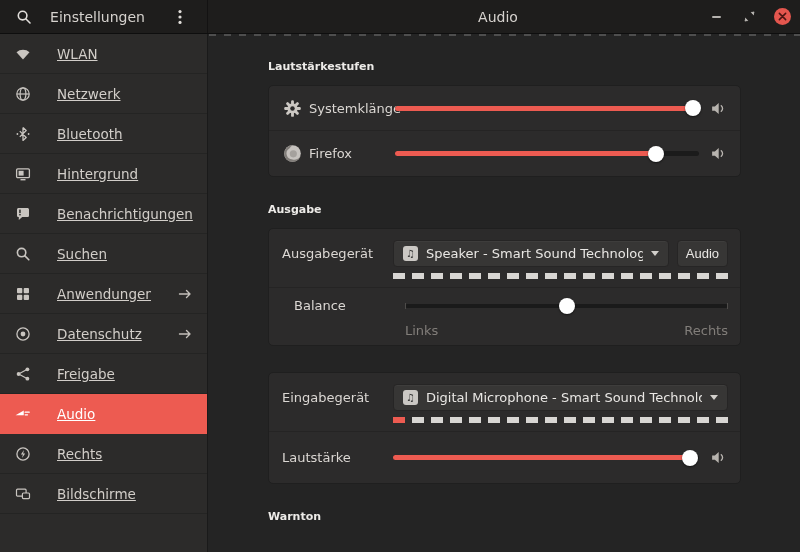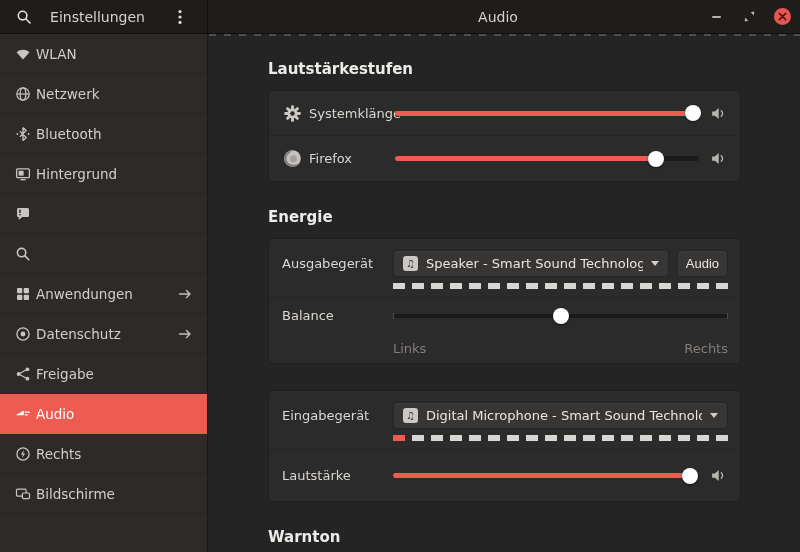--- a/index.html
+++ b/index.html
@@ -41,38 +41,39 @@
   .min-bar{width:9px;height:2px;background:#b5b2ae;border-radius:1px;}
   .close-circle{width:17px;height:17px;border-radius:50%;background:var(--close);
     display:flex;align-items:center;justify-content:center;}
 
   
   .sidebar{
     position:absolute;top:34px;left:0;width:208px;bottom:0;
     background:#2c2b2a;border-right:1px solid #1a1a1a;overflow:hidden;
   }
   .side-item{
-    height:40px;display:flex;align-items:center;gap:5px;
+    height:40px;display:flex;align-items:center;gap:26px;
     padding:0 14px 0 14px;border-bottom:1px solid rgba(0,0,0,.16);
     color:#d2cec9;
+    text-decoration:underline;
   }
   .side-item .sicon{flex:none;width:17px;height:17px;display:flex;align-items:center;justify-content:center;}
   .side-item .slabel{flex:1;font-size:13.5px;white-space:nowrap;overflow:hidden;}
   .side-item .sarrow{flex:none;width:16px;height:16px;display:flex;}
   .side-item.selected{background:var(--accent);color:#ffffff;border-bottom-color:transparent;}
 
   
   .content{position:absolute;top:34px;left:209px;right:0;bottom:0;background:#242424;overflow:hidden;}
   .dashed-top{
     position:absolute;top:0;left:0;right:0;height:2px;
     background:repeating-linear-gradient(90deg,#4e4e4e 0 7px,transparent 7px 15px);
   }
   .panel{width:473px;margin:0 auto;padding-top:26px;}
   .section{margin-bottom:26px;}
-  .section-title{font-size:15px;font-weight:bold;color:#edebe8;margin:0 0 12px 0;}
+  .section-title{font-size:11px;font-weight:bold;color:#edebe8;margin:0 0 12px 0;}
   .card{background:#2c2b2b;border:1px solid #1f1f1f;border-radius:5px;overflow:hidden;}
   .crow{display:flex;align-items:center;padding:0 13px;border-bottom:1px solid #252424;}
   .crow:last-child{border-bottom:none;}
 
   
   .vol-row{height:45px;}
   .vol-icon{flex:none;width:20px;height:20px;margin-right:7px;display:flex;align-items:center;justify-content:center;}
   .vol-label{flex:none;width:86px;font-size:13px;color:#dbd7d3;}
   .slider{flex:1;height:16px;position:relative;display:flex;align-items:center;}
   .trough{position:relative;width:100%;height:5px;border-radius:3px;background:#1b1b1b;}
@@ -117,21 +118,21 @@
   
   .balance-row{padding:9px 12px 7px 13px;align-items:flex-start;}
   .balance-right{flex:1;min-width:0;}
   .balance-slider{height:18px;display:flex;align-items:center;position:relative;}
   .balance-trough{position:relative;width:100%;height:4px;border-radius:2px;background:#1a1a1a;}
   .balance-trough:before,.balance-trough:after{
     content:"";position:absolute;top:-1px;width:1px;height:6px;background:#4e4c4a;
   }
   .balance-trough:before{left:0;}
   .balance-trough:after{right:0;}
-  .balance-labels{display:flex;justify-content:space-between;font-size:13px;color:#827e7a;margin-top:16px;}
+  .balance-labels{display:flex;justify-content:space-between;font-size:13px;color:#827e7a;margin-top:8px;}
 
   
   .invol-row{height:51px;}
   .invol-row .col-label{line-height:normal;}
 
   svg{display:block;}
 </style>
 </head>
 <body>
 
@@ -222,29 +223,31 @@
     </div>
 
     <div class="side-item">
       <span class="sicon">
         <svg width="16" height="16" viewBox="0 0 16 16">
           <path d="M2 3.6C2 2.7 2.7 2 3.6 2h8.8c.9 0 1.6.7 1.6 1.6v5.8c0 .9-.7 1.6-1.6 1.6H7.2L3.8 14v-3H3.6C2.7 11 2 10.3 2 9.4Z" fill="#c9c5c0"></path>
           <rect x="4.2" y="3.6" width="1.5" height="3.4" fill="#2c2b2a"></rect>
           <rect x="4.2" y="7.9" width="1.5" height="1.5" fill="#2c2b2a"></rect>
         </svg>
       </span>
+      <span class="slabel">Benachrichtigungen</span>
     </div>
 
     <div class="side-item">
       <span class="sicon">
         <svg width="16" height="16" viewBox="0 0 16 16" fill="none" stroke="#c9c5c0" stroke-width="1.6">
           <circle cx="6.6" cy="6.6" r="4.2"></circle>
             <path d="M9.9 9.9l3.9 3.9" stroke-linecap="round"></path>
         </svg>
       </span>
+      <span class="slabel">Suchen</span>
     </div>
 
     <div class="side-item">
       <span class="sicon">
         <svg width="16" height="16" viewBox="0 0 16 16" fill="#c9c5c0">
           <rect x="2" y="2" width="5.3" height="5.3" rx="1"></rect>
             <rect x="8.7" y="2" width="5.3" height="5.3" rx="1"></rect>
           <rect x="2" y="8.7" width="5.3" height="5.3" rx="1"></rect>
             <rect x="8.7" y="8.7" width="5.3" height="5.3" rx="1"></rect>
         </svg>
@@ -376,40 +379,40 @@
                 <path d="M2 6h2.6L8.2 2.9v10.2L4.6 10H2z" fill="#b7b3ae"></path>
                 <path d="M10.6 5.4a3.4 3.4 0 0 1 0 5.2" stroke="#b7b3ae" stroke-width="1.3" fill="none" stroke-linecap="round"></path>
               </svg>
             </span>
           </div>
 
         </div>
       </div>
 
       <div class="section">
-        <h2 class="section-title">Energie</h2>
+        <h2 class="section-title">Ausgabe</h2>
         <div class="card">
 
           <div class="crow device-row">
             <span class="col-label">Ausgabegerät</span>
             <div class="device-right">
               <div class="device-line">
                 <div class="dropdown">
                   <span class="note-chip">♫</span>
                   <span class="dd-text">Speaker - Smart Sound Technology Aud…</span>
                   <span class="caret"></span>
                 </div>
                 <button class="test-btn">Audio</button>
               </div>
               <div class="meter"></div>
             </div>
           </div>
 
           <div class="crow balance-row">
-            <span class="col-label" style="line-height:18px;">Balance</span>
+            <span class="col-label" style="line-height:18px;margin-left:12px;">Balance</span>
             <div class="balance-right">
               <div class="balance-slider">
                 <div class="balance-trough">
                   <div class="fill neutral" style="width: 50%;">
                     <span class="handle"></span>
                   </div>
                 </div>
               </div>
               <div class="balance-labels">
                 <span>Links</span>

